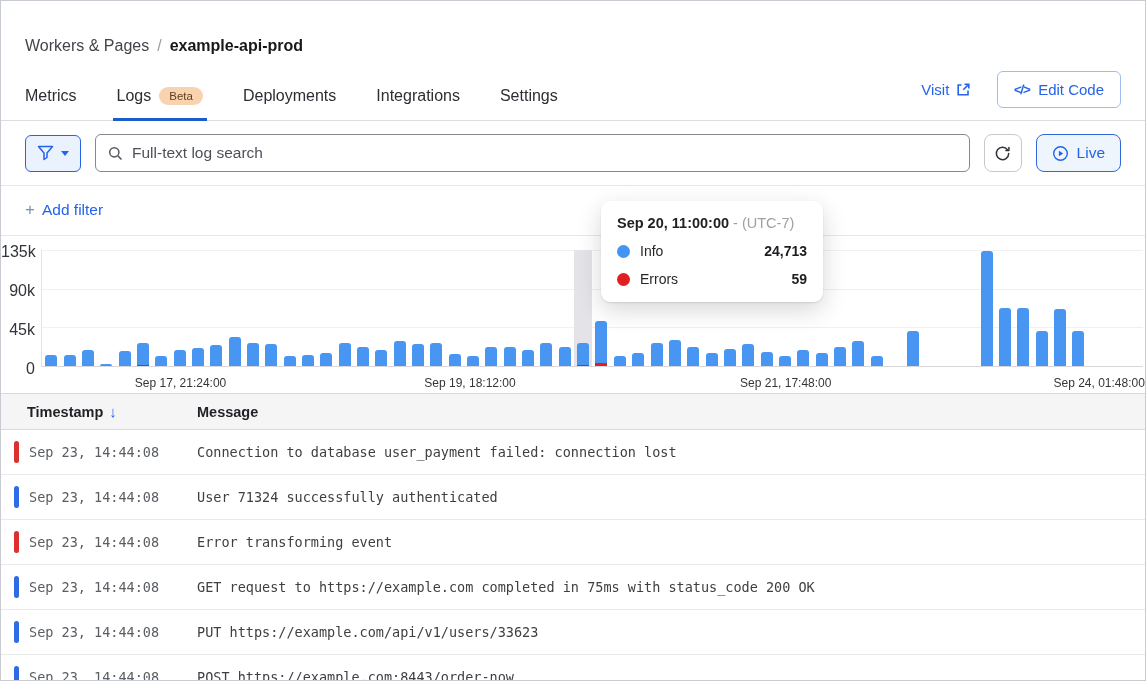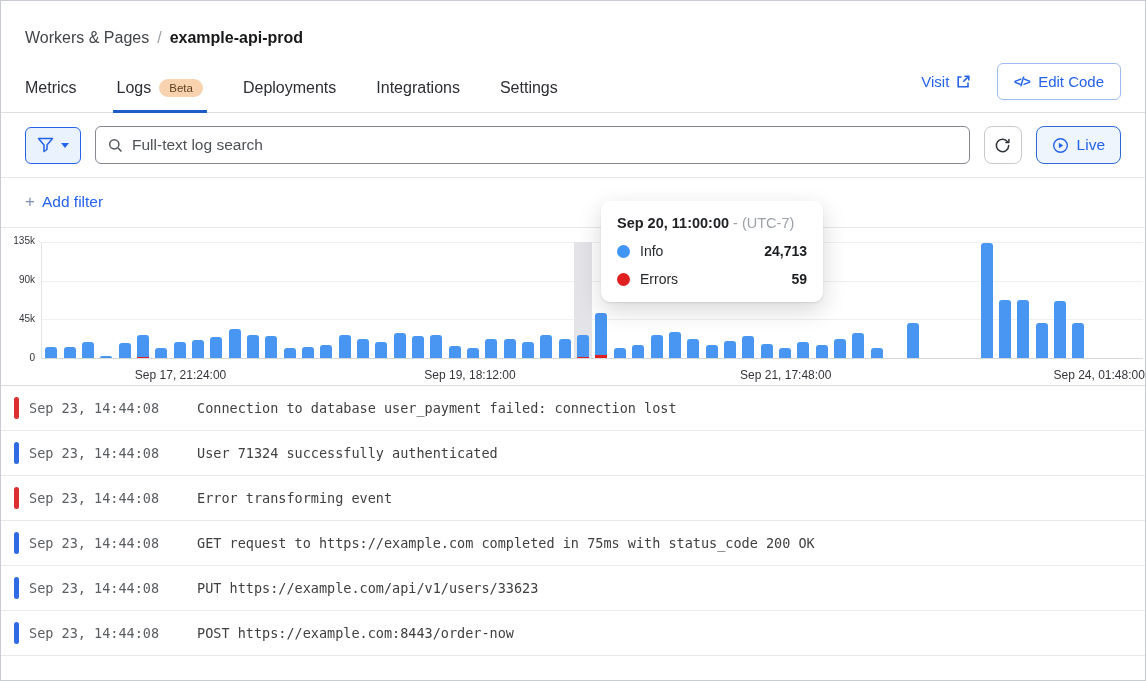--- a/index.html
+++ b/index.html
@@ -3,21 +3,21 @@
 <meta charset="utf-8">
 <style>
   * { box-sizing: border-box; margin: 0; padding: 0; }
   html,body { width:1146px; height:681px; }
   body {
     font-family: "Liberation Sans", sans-serif;
     background:#fff; color:#1f2125; overflow:hidden; position:relative;
     border:1px solid #c8ccd2;
   }
   
-  .breadcrumb { padding:28px 24px 0; font-size:16px; display:flex; gap:8px; align-items:flex-end; }
+  .breadcrumb { padding:36px 24px 0; font-size:16px; display:flex; gap:8px; align-items:flex-end; }
   .breadcrumb .section { color:#42454a; }
   .breadcrumb .sep { color:#9aa0a6; }
   .breadcrumb .current { color:#17181a; font-weight:700; }
   .tabbar { display:flex; align-items:flex-end; gap:44px; padding:0 24px; margin-top:16px;
             border-bottom:1px solid #dcdde1; height:50px; }
   .tab { font-size:16px; color:#2c2e33; padding-bottom:15px; position:relative; cursor:pointer;
          display:flex; align-items:center; gap:8px; }
   .tab.active::after { content:""; position:absolute; left:-4px; right:-4px; bottom:-1px; height:3px; background:#1d5dc9; }
   .badge { background:#f9d2af; color:#5c4020; font-size:11.5px; padding:3px 10px; border-radius:999px; }
   .tab-actions { margin-left:auto; display:flex; align-items:center; gap:26px; padding-bottom:12px; }
@@ -43,21 +43,21 @@
         display:flex; align-items:center; gap:8px; font-size:15.5px; color:#2563eb; cursor:pointer; }
   
   .addfilter-row { padding:14px 24px 15px; border-bottom:1px solid #e6e7ea; }
   .add-filter { color:#2563eb; font-size:15.5px; display:inline-flex; gap:7px; align-items:center; cursor:pointer; }
   .add-filter .plus { color:#7c8fb8; font-size:17px; }
   
   .chart { position:relative; height:150px; margin-top:4px; }
   .plot { position:absolute; left:40px; right:2px; top:10px; bottom:23px;
           border-left:1px solid #e3e4e7; border-bottom:1px solid #d6d7da; }
   .gridline { position:absolute; left:0; right:0; height:1px; background:#f0f0f3; }
-  .ylabel { position:absolute; left:0; width:34px; text-align:right; font-size:10px; color:#33353a; }
+  .ylabel { position:absolute; left:0; width:34px; text-align:right; font-size:16px; color:#33353a; }
   .bars { position:absolute; inset:0; display:flex; align-items:stretch; }
   .bar-slot { flex:1; display:flex; flex-direction:column; justify-content:flex-end; align-items:center; height:100%; }
   .bar-slot.hovered { background:#e4e4e8; }
   .bar-info { width:12px; border-radius:3px 3px 0 0; }
   .bar-err  { width:12px; }
   .xlabel { position:absolute; bottom:0; transform:translateX(-50%); font-size:12px; color:#33353a; white-space:nowrap; }
   
   .tooltip { position:absolute; left:600px; top:200px; width:222px; background:#fff; border-radius:9px;
         box-shadow:0 1px 2px rgba(0,0,0,.10), 0 8px 24px rgba(0,0,0,.16); padding:14px 16px 15px; z-index:20; }
   .tooltip-title { font-size:14.5px; font-weight:700; color:#202225; }
@@ -377,20 +377,27 @@
       </div>
       <div class="tooltip-row">
         <div class="dot" style="background: rgb(224, 32, 32);"></div>
         <div>Errors</div>
         <div class="val">59</div>
       </div>
     </div>
 </div>
 
 <div class="log-table">
+  <div class="thead">
+    <div class="th-timestamp">
+      <span>Timestamp</span>
+      <span class="sort-arrow">↓</span>
+    </div>
+    <div>Message</div>
+  </div>
   <div id="rows">
       <div class="trow">
         <div class="sev" style="background: rgb(220, 47, 47);"></div>
         <div class="t-ts">Sep 23, 14:44:08</div>
         <div class="t-msg">Connection to database user_payment failed: connection lost</div>
       </div>
       <div class="trow">
         <div class="sev" style="background: rgb(46, 107, 229);"></div>
         <div class="t-ts">Sep 23, 14:44:08</div>
         <div class="t-msg">User 71324 successfully authenticated</div>

